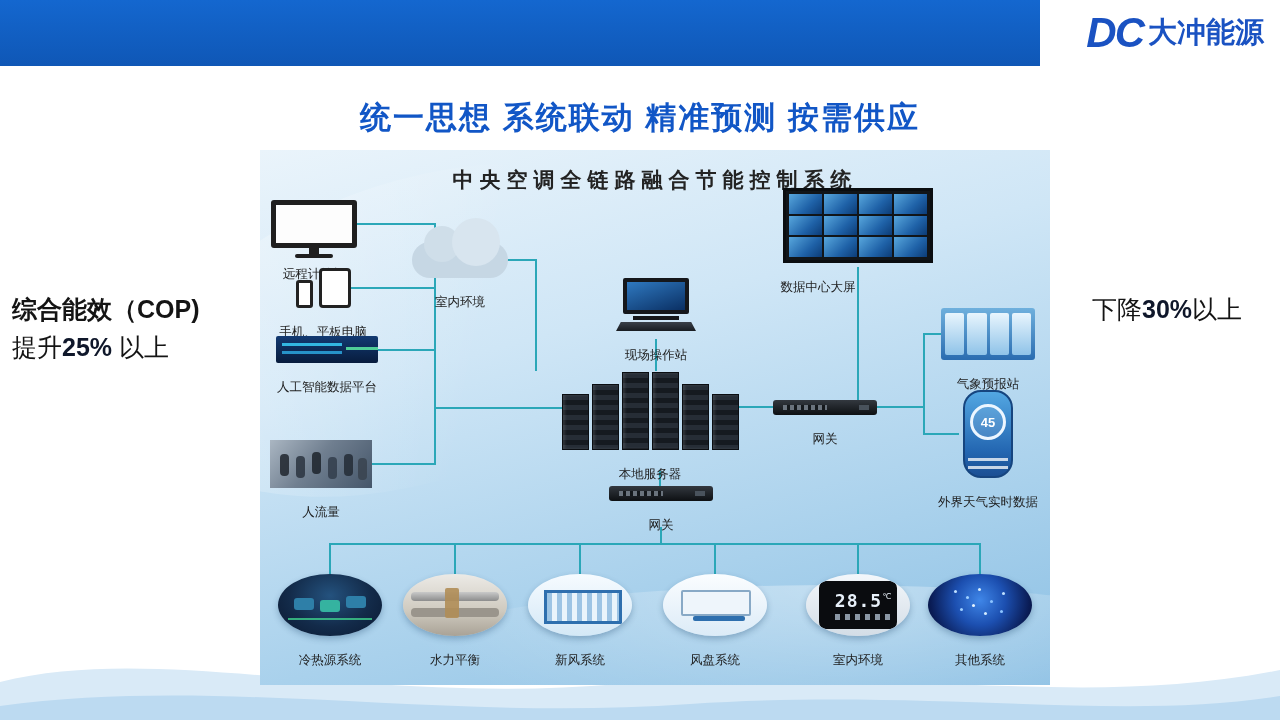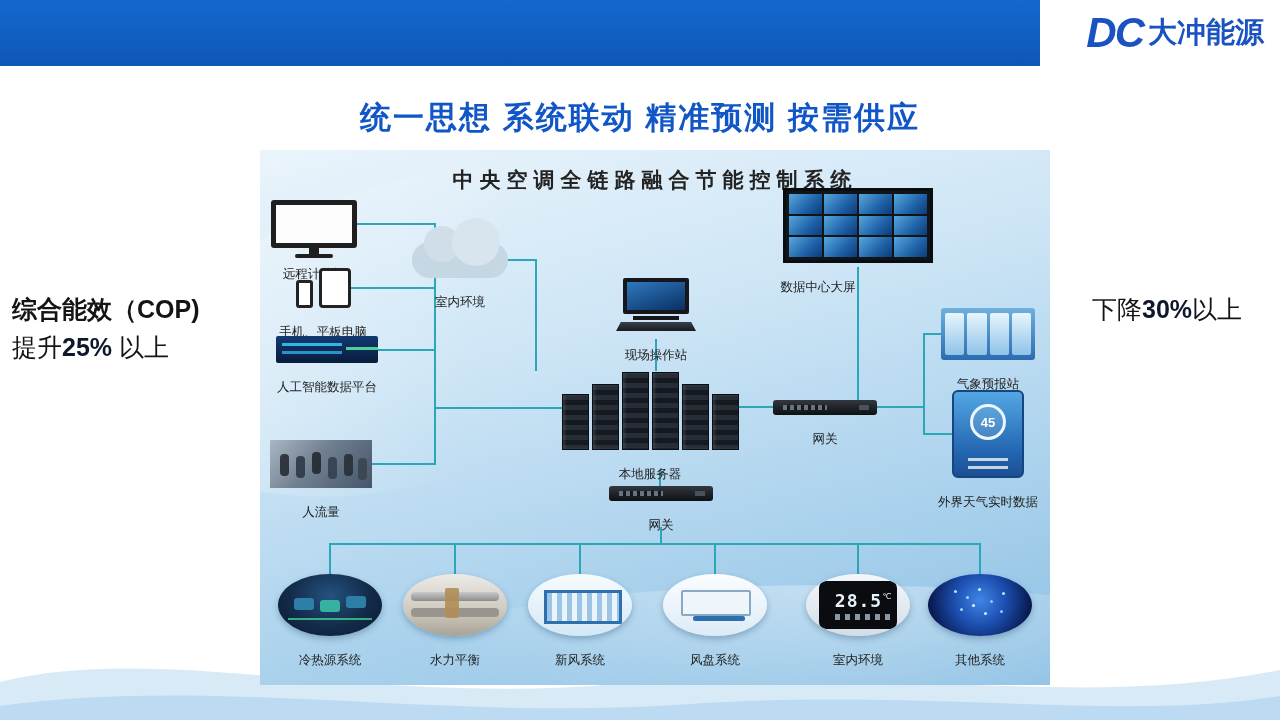--- a/index.html
+++ b/index.html
@@ -92,21 +92,21 @@
   .icon-gateway { position:relative; width:104px; height:15px; border-radius:3px;
     background:linear-gradient(180deg,#33383f,#0d1013); }
   .icon-gateway::before { content:""; position:absolute; left:10px; top:5px; width:44px; height:5px;
     background:repeating-linear-gradient(90deg,#6a737d 0 4px,#14181c 4px 7px); }
   .icon-gateway::after { content:""; position:absolute; right:8px; top:5px; width:10px; height:5px; background:#49525c; }
 
   .icon-weather { width:94px; height:52px; border-radius:3px; padding:5px 4px; display:flex; gap:3px;
     background:linear-gradient(180deg,#6fb0dd,#2a6cb0); }
   .icon-weather span { flex:1; border-radius:2px; background:linear-gradient(180deg,#e8f5fd,#8fc3e8); }
 
-  .icon-wphone { width:72px; height:88px; border-radius:6px; border:2px solid #16457f;
+  .icon-wphone { width:50px; height:88px; border-radius:18px; border:2px solid #16457f;
     background:linear-gradient(180deg,#53a7e2 0%,#2467b2 70%,#1b4f93 100%);
     display:flex; flex-direction:column; align-items:center;gap:11px; }
   .gauge { margin-top:12px; width:36px; height:36px; border-radius:50%; border:3px solid #ecf6ff;
     color:#fff; font-size:13px; font-weight:bold; display:flex; align-items:center; justify-content:center;
     background:rgba(255,255,255,.12); }
   .wp-lines { margin-top:7px; width:40px; height:16px;
     background:repeating-linear-gradient(180deg,rgba(255,255,255,.75) 0 3px,transparent 3px 8px); }
 
   
   .esys { width:104px; height:62px; border-radius:50%; overflow:hidden; position:relative;

